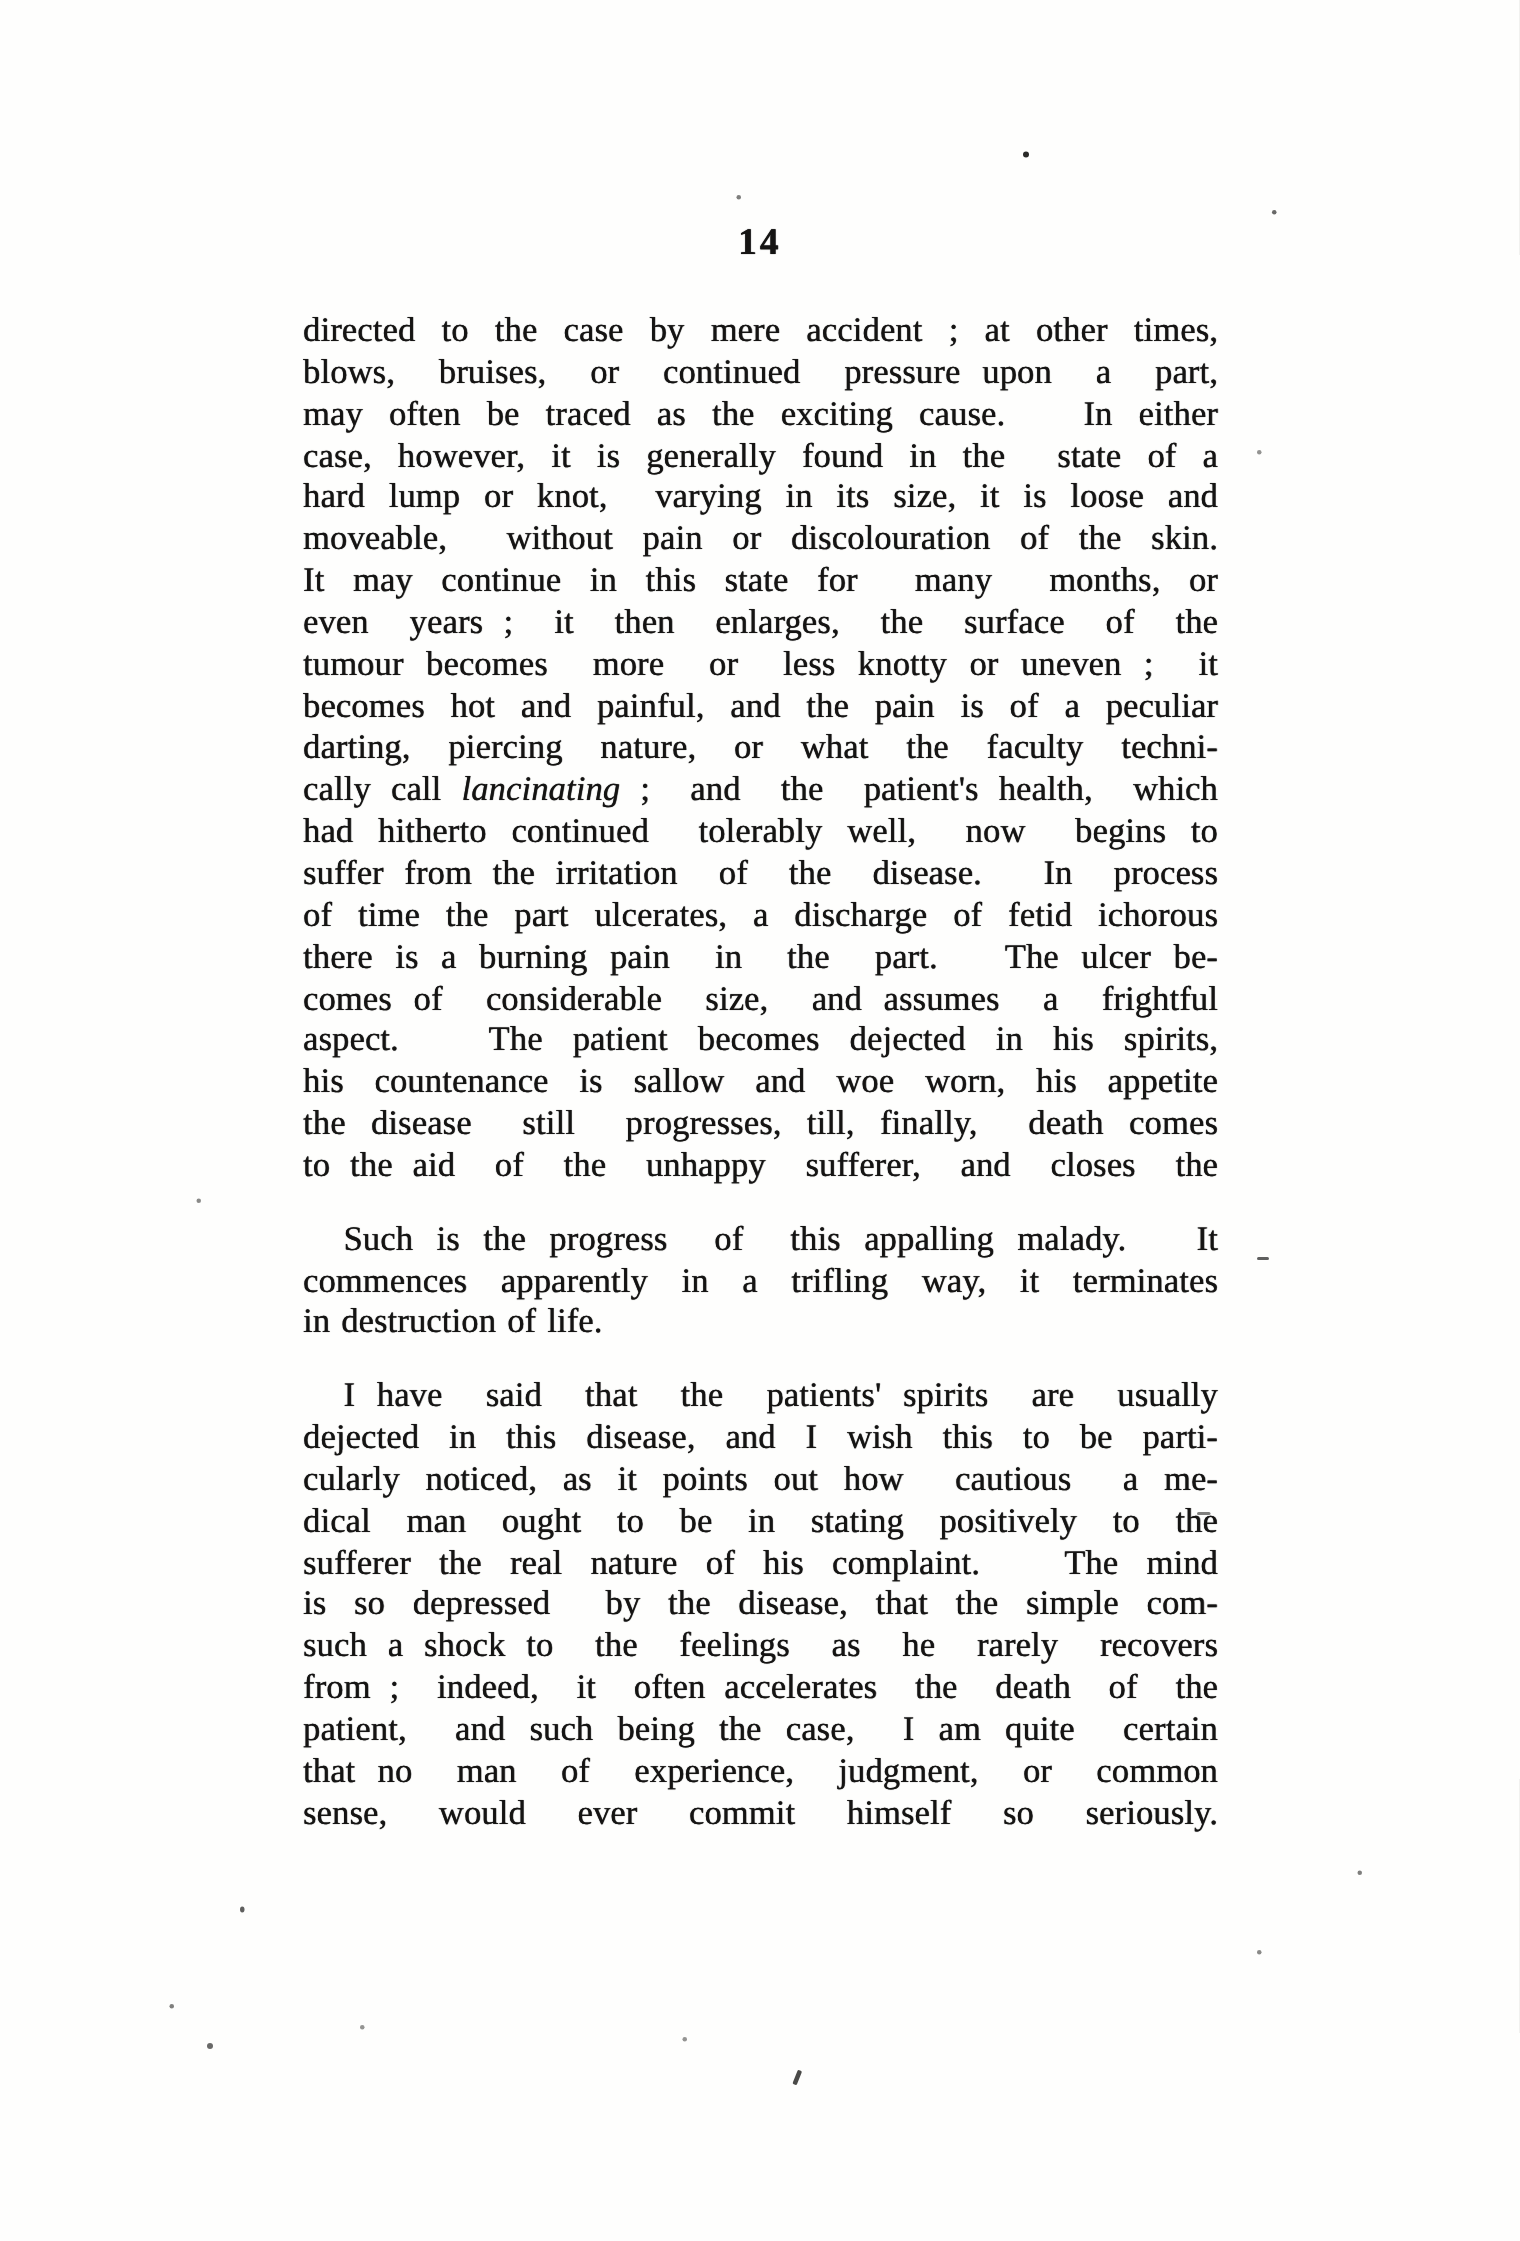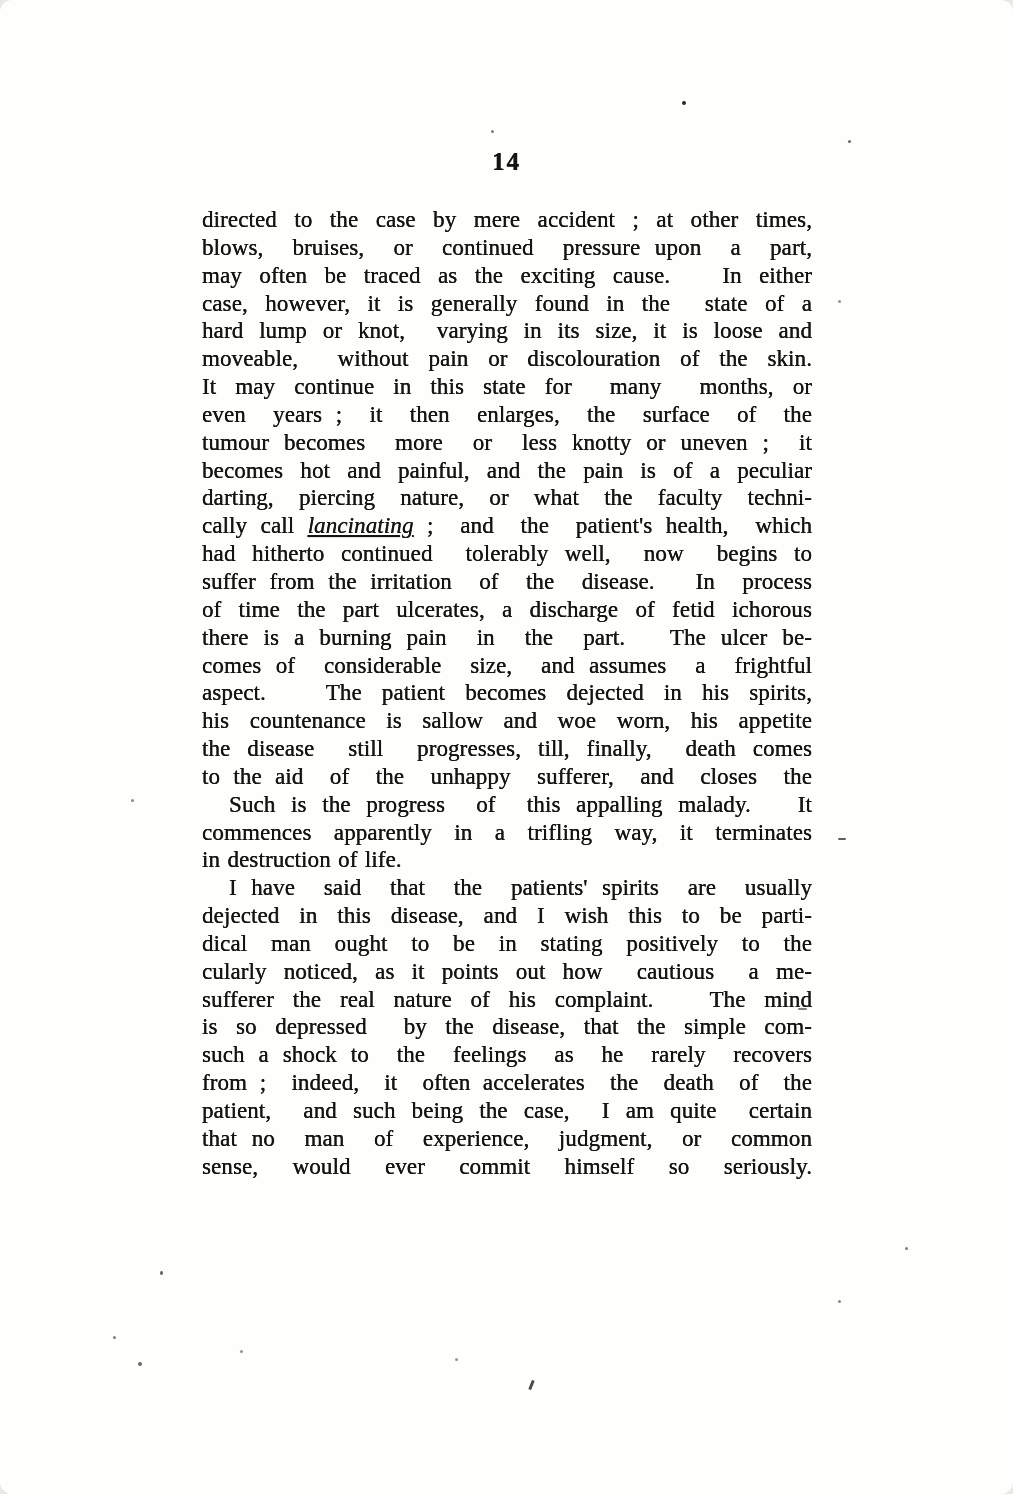--- a/index.html
+++ b/index.html
@@ -4,21 +4,20 @@
 <style>
   html,body { margin:0; padding:0; background:#e8e8e4; }
   .page {
     position:relative;
     width:1013px; height:1494px;
     margin:0 auto;
     background:#fefefd;
     font-family:"Liberation Serif", serif;
     color:#151413;
     overflow:hidden;
-    border-radius:12px;
   }
   .pagenum {
     position:absolute;
     top:148px; left:0; width:100%;
     text-align:center;
     font-size:25px;
     font-weight:bold;
     letter-spacing:2px;
     text-shadow:0 0 0.6px rgba(10,10,10,0.9), 0.4px 0.4px 0 rgba(10,10,10,0.55);
   }
@@ -32,22 +31,22 @@
     text-shadow:0 0 0.55px rgba(10,10,10,0.85), 0.35px 0.25px 0 rgba(10,10,10,0.45);
   }
   .line {
     height:27.85px;
     text-align:justify;
     text-align-last:justify;
     white-space:pre-wrap;
     overflow:visible;
   }
   .line.end { text-align-last:left; }
-  .line.indent { text-indent:27px; }
-  .it { font-style:italic;text-decoration:underline; }
+  .line.indent { text-indent:27px;margin-top:21px; }
+  .it { font-style:italic; }
   .speck { position:absolute; background:#2a2a28; border-radius:50%; }
   .speck.bar { border-radius:1px; }
 </style>
 </head>
 <body>
 
 <div class="page">
 
   <div class="pagenum">14</div>
 
@@ -71,22 +70,22 @@
       <div class="line"><span>comes of  considerable  size,  and assumes  a  frightful</span></div>
       <div class="line"><span>aspect.   The patient becomes dejected in his spirits,</span></div>
       <div class="line"><span>his countenance is sallow and woe worn, his appetite</span></div>
       <div class="line"><span>the disease  still  progresses, till, finally,  death comes</span></div>
       <div class="line"><span>to the aid  of  the  unhappy  sufferer,  and  closes  the</span></div>
       <div class="line indent"><span>Such is the progress  of  this appalling malady.   It</span></div>
       <div class="line"><span>commences apparently in a trifling way, it terminates</span></div>
       <div class="line end"><span>in destruction of life.</span></div>
       <div class="line indent"><span>I have  said  that  the  patients' spirits  are  usually</span></div>
       <div class="line"><span>dejected in this disease, and I wish this to be parti-</span></div>
+      <div class="line"><span>cularly noticed, as it points out how  cautious  a me-</span></div>
       <div class="line"><span>dical  man  ought  to  be  in  stating  positively  to  the</span></div>
-      <div class="line"><span>cularly noticed, as it points out how  cautious  a me-</span></div>
       <div class="line"><span>sufferer the real nature of his complaint.   The mind</span></div>
       <div class="line"><span>is so depressed  by the disease, that the simple com-</span></div>
       <div class="line"><span>such a shock to  the  feelings  as  he  rarely  recovers</span></div>
       <div class="line"><span>from ;  indeed,  it  often accelerates  the  death  of  the</span></div>
       <div class="line"><span>patient,  and such being the case,  I am quite  certain</span></div>
       <div class="line"><span>that no  man  of  experience,  judgment,  or  common</span></div>
       <div class="line"><span>sense,  would  ever  commit  himself  so  seriously.</span></div>
     </div>
 
   <div class="speck" style="left:682px;top:101px;width:4px;height:4px;"></div>

